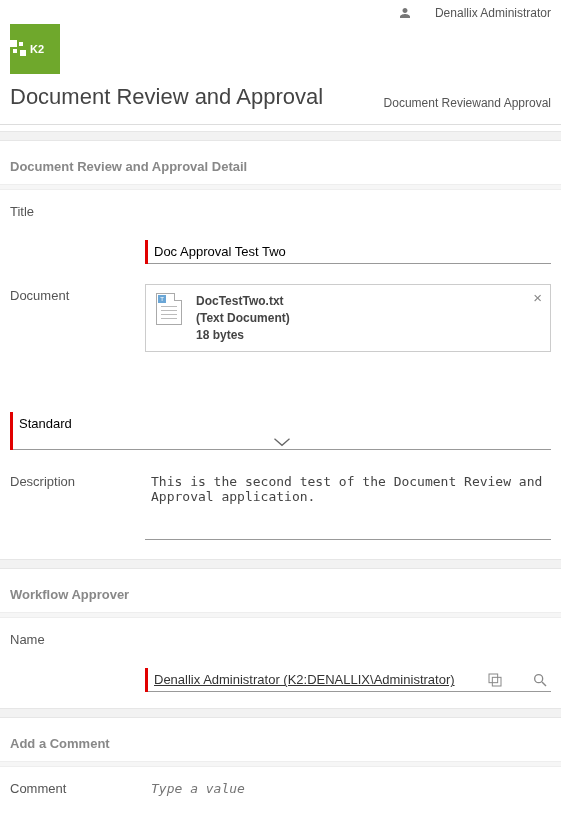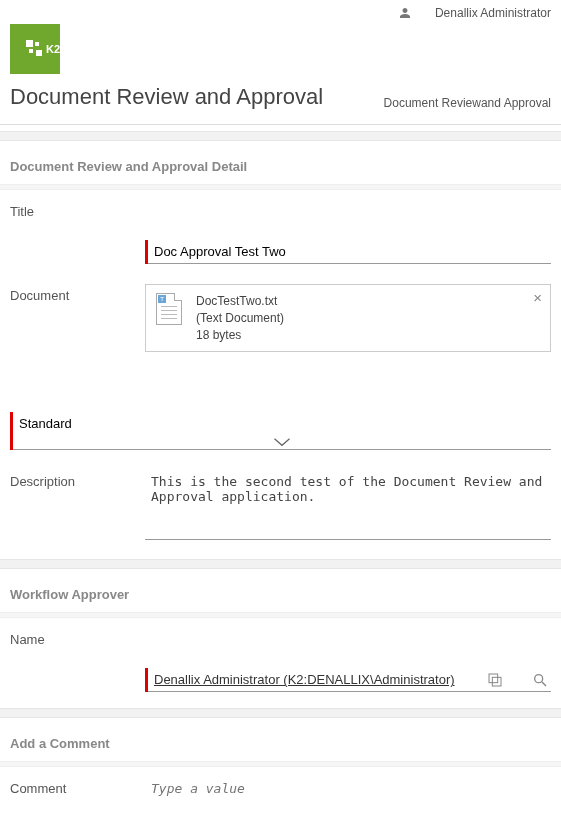--- a/index.html
+++ b/index.html
@@ -1,19 +1,19 @@
 <!DOCTYPE html>
 <html><head>
 <meta charset="utf-8">
 <style>
 * { box-sizing: border-box; margin: 0; padding: 0; }
 body { font-family: Arial, Helvetica, sans-serif; font-size: 13px; color: #333; background: #fff; width: 561px; }
 .header-user { display: flex; justify-content: flex-end; align-items: center; padding: 6px 10px 4px; font-size: 12px; color: #555; gap: 20px; }
 .user-icon { width: 12px; height: 12px; margin-right: 4px; fill: #777; }
-.logo { width: 50px; height: 50px; background: #6fa82c; margin: 0 0 0 10px; display: flex; align-items: center; justify-content: flex-end; }
+.logo { width: 50px; height: 50px; background: #6fa82c; margin: 0 0 0 10px; display: flex; align-items: center; justify-content: flex-start; }
 .logo-inner { color: #fff; font-size: 11px; font-weight: bold; display: flex; align-items: center; }
 .logo-squares { position: relative; width: 18px; height: 18px; margin-right: 2px; }
 .logo-squares span { position: absolute; background: #fff; }
 .sq1 { width: 7px; height: 7px; top: 0; left: 0; }
 .sq2 { width: 4px; height: 4px; top: 2px; left: 9px; }
 .sq3 { width: 4px; height: 4px; top: 9px; left: 3px; }
 .sq4 { width: 6px; height: 6px; top: 10px; left: 10px; }
 .page-titlebar { display: flex; justify-content: space-between; align-items: flex-end; padding: 10px 10px 14px; border-bottom: 1px solid #ddd; text-align: center; }
 .page-title { font-size: 22px; font-weight: 300; color: #444; }
 .breadcrumb { font-size: 12px; color: #555; }
@@ -29,21 +29,21 @@
 .select-wrap .text-input { border-bottom: none; }
 .chevron { width: 20px; height: 14px; fill: none; stroke: #666; stroke-width: 1.5; }
 .textarea { width: 100%; border: none; border-bottom: 1px solid #999; padding: 4px 6px; font-size: 13px; color: #444; min-height: 70px; outline: none; resize: none; }
 .doc-box { border: 1px solid #ccc; padding: 8px 10px; display: flex; align-items: flex-start; position: relative; }
 .doc-icon { width: 26px; height: 32px; border: 1px solid #aaa; margin-right: 14px; position: relative; background: #fff; }
 .doc-icon::before { content: ''; position: absolute; top: -1px; right: -1px; width: 0; height: 0; border-left: 7px solid transparent; border-top: 7px solid #fff; }
 .doc-icon::after { content: ''; position: absolute; top: -1px; right: -1px; width: 7px; height: 7px; border-left: 1px solid #aaa; border-bottom: 1px solid #aaa; background: #fff; }
 .doc-icon-lines { position: absolute; top: 12px; left: 4px; right: 4px; }
 .doc-icon-lines span { display: block; height: 1px; background: #bbb; margin-bottom: 3px; }
 .doc-icon-badge { position: absolute; top: 1px; left: 1px; width: 8px; height: 8px; background: #6aa6d6; color: #fff; font-size: 6px; line-height: 8px; text-align: center; }
-.doc-info { font-size: 12px; color: #444; line-height: 1.4; }
+.doc-info { font-size: 12px; color: #444; line-height: 1.4; font-weight: bold; }
 .doc-close { position: absolute; top: 4px; right: 8px; font-size: 15px; color: #888; cursor: pointer; }
 .name-input-wrap { display: flex; align-items: center; border-bottom: 1px solid #999; gap: 23px; }
 .name-text { flex: 1; padding: 4px 6px; font-size: 13px; text-decoration: underline; color: #333; }
 .icon-btn { width: 22px; height: 22px; display: flex; align-items: center; justify-content: center; cursor: pointer; }
 .icon-btn svg { width: 16px; height: 16px; fill: #888; stroke: #888; }
 .placeholder-text { width: 100%; border: none; border-bottom: 1px solid #999; padding: 4px 6px; font-size: 13px; color: #aaa; font-style: italic; min-height: 70px; outline: none; resize: none; }
 .footer-band { height: 12px; background: #f2f2f2; border-top: 1px solid #e6e6e6; border-bottom: 1px solid #e6e6e6; margin-top: 12px; }
 .button-bar { display: flex; justify-content: space-between; padding: 10px; }
 .btn { border: none; color: #fff; font-size: 13px; padding: 7px 26px; cursor: pointer; }
 .btn-cancel { background: #ef4444; }

